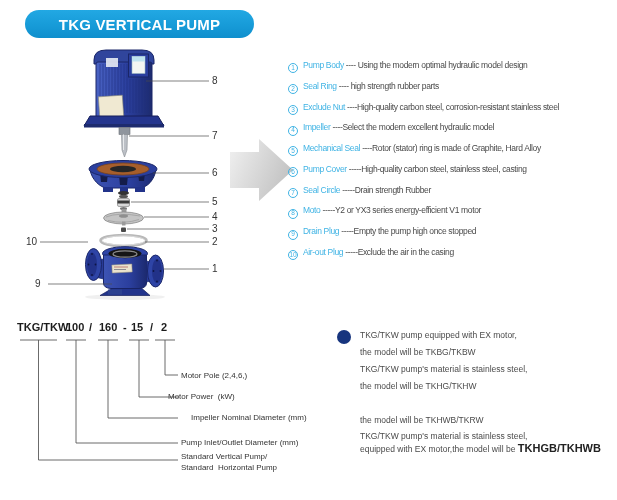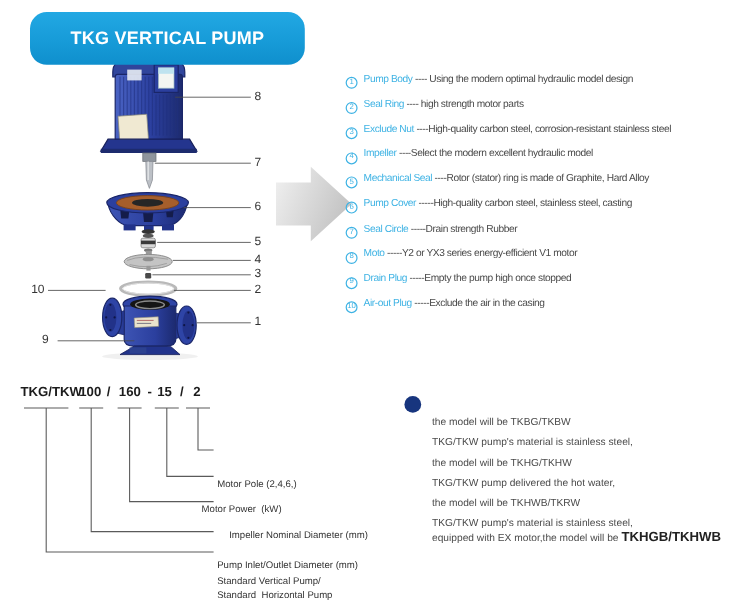--- a/index.html
+++ b/index.html
@@ -1,41 +1,41 @@
 <!DOCTYPE html>
 <html><head>
 <meta charset="utf-8">
 <style>
   html,body{margin:0;padding:0;background:#fff;}
   .page{position:relative;width:617px;height:500px;background:#ffffff;overflow:hidden;
         font-family:"Liberation Sans",sans-serif;}
   .layer{position:absolute;left:0;top:0;}
 
   
-  .banner{position:absolute;left:25px;top:10px;width:229px;height:44px;border-radius:14px;
+  .banner{position:absolute;left:25px;top:10px;width:229px;height:28px;border-radius:14px;
           background:linear-gradient(180deg,#22a8e3 0%,#179bd8 55%,#0f8fcd 100%);
           display:flex;align-items:center;justify-content:center;}
   .banner span{color:#ffffff;font-weight:700;font-size:15px;letter-spacing:.2px;}
 
   
   .callout{position:absolute;font-size:10px;color:#333;line-height:12px;}
 
   
   .parts{position:absolute;left:288px;top:61px;width:330px;}
   .part-item{font-size:8.5px;letter-spacing:-0.35px;color:#4a4a4a;white-space:nowrap;
              height:8.7px;line-height:8.7px;margin-bottom:12.1px;}
   .cnum{display:inline-flex;width:10px;height:10px;border:1px solid #3fb3e4;border-radius:50%;
         color:#3fb3e4;font-size:6.5px;letter-spacing:0;align-items:center;justify-content:center;
         margin-right:5px;vertical-align:-2px;box-sizing:border-box;}
   .pname{color:#3fb3e4;}
   .psep,.pdesc{color:#4a4a4a;}
 
   
   .mseg{position:absolute;font-size:11px;font-weight:700;color:#1c1c1c;line-height:11px;}
-  .mc-label{position:absolute;font-size:8px;color:#333;line-height:9px;white-space:pre;margin-top:28px;}
+  .mc-label{position:absolute;font-size:8px;color:#333;line-height:9px;white-space:pre;}
 
   
   .note-bullet{position:absolute;left:337px;top:330px;width:14px;height:14px;border-radius:50%;
                background:#17357e;}
   .note-line{position:absolute;left:360px;font-size:8.5px;color:#4a4a4a;white-space:nowrap;
              line-height:10px;}
   .note-line b{color:#222;font-size:11px;}
 </style>
 </head>
 <body>
@@ -180,21 +180,21 @@
   <span class="callout" style="left:212px;top:196px">5</span>
   <span class="callout" style="left:212px;top:211px">4</span>
   <span class="callout" style="left:212px;top:223px">3</span>
   <span class="callout" style="left:212px;top:236px">2</span>
   <span class="callout" style="left:212px;top:263px">1</span>
   <span class="callout" style="left:26px;top:236px">10</span>
   <span class="callout" style="left:35px;top:278px">9</span>
 
   <div class="parts">
     <div class="part-item"><span class="cnum">1</span><span class="pname">Pump Body</span><span class="psep"> ---- </span><span class="pdesc">Using the modern optimal hydraulic model design</span></div>
-    <div class="part-item"><span class="cnum">2</span><span class="pname">Seal Ring</span><span class="psep"> ---- </span><span class="pdesc">high strength motor parts</span></div>
+    <div class="part-item"><span class="cnum">2</span><span class="pname">Seal Ring</span><span class="psep"> ---- </span><span class="pdesc">high strength rubber parts</span></div>
     <div class="part-item"><span class="cnum">3</span><span class="pname">Exclude Nut</span><span class="psep"> ----</span><span class="pdesc">High-quality carbon steel, corrosion-resistant stainless steel</span></div>
     <div class="part-item"><span class="cnum">4</span><span class="pname">Impeller</span><span class="psep"> ----</span><span class="pdesc">Select the modern excellent hydraulic model</span></div>
     <div class="part-item"><span class="cnum">5</span><span class="pname">Mechanical Seal</span><span class="psep"> ----</span><span class="pdesc">Rotor (stator) ring is made of Graphite, Hard Alloy</span></div>
     <div class="part-item"><span class="cnum">6</span><span class="pname">Pump Cover</span><span class="psep"> -----</span><span class="pdesc">High-quality carbon steel, stainless steel, casting</span></div>
     <div class="part-item"><span class="cnum">7</span><span class="pname">Seal Circle</span><span class="psep"> -----</span><span class="pdesc">Drain strength Rubber</span></div>
     <div class="part-item"><span class="cnum">8</span><span class="pname">Moto</span><span class="psep"> -----</span><span class="pdesc">Y2 or YX3 series energy-efficient V1 motor</span></div>
     <div class="part-item"><span class="cnum">9</span><span class="pname">Drain Plug</span><span class="psep"> -----</span><span class="pdesc">Empty the pump high once stopped</span></div>
     <div class="part-item"><span class="cnum">10</span><span class="pname">Air-out Plug</span><span class="psep"> -----</span><span class="pdesc">Exclude the air in the casing</span></div>
   </div>
 
@@ -208,21 +208,21 @@
   <span class="mseg" style="left:161px;top:322px">2</span>
 
   <span class="mc-label" style="left:181px;top:371px">Motor Pole (2,4,6,)</span>
   <span class="mc-label" style="left:168px;top:392px">Motor Power  (kW)</span>
   <span class="mc-label" style="left:191px;top:413px">Impeller Nominal Diameter (mm)</span>
   <span class="mc-label" style="left:181px;top:438px">Pump Inlet/Outlet Diameter (mm)</span>
   <span class="mc-label" style="left:181px;top:452px">Standard Vertical Pump/</span>
   <span class="mc-label" style="left:181px;top:463px">Standard  Horizontal Pump</span>
 
   <div class="note-bullet"></div>
+  <div class="note-line" style="top:329px"><span>TKG/TKW pump equipped with EX motor,</span><b></b></div>
   <div class="note-line" style="top:346px"><span>the model will be TKBG/TKBW</span><b></b></div>
   <div class="note-line" style="top:363px"><span>TKG/TKW pump's material is stainless steel,</span><b></b></div>
   <div class="note-line" style="top:380px"><span>the model will be TKHG/TKHW</span><b></b></div>
-  <div class="note-line" style="top:397px"><span>TKG/TKW pump delivered the hot water,</span><b></b></div>
   <div class="note-line" style="top:414px"><span>the model will be TKHWB/TKRW</span><b></b></div>
   <div class="note-line" style="top:430px"><span>TKG/TKW pump's material is stainless steel,</span><b></b></div>
   <div class="note-line" style="top:443px"><span>equipped with EX motor,the model will be </span><b>TKHGB/TKHWB</b></div>
 
 </div>
 
 </body></html>

